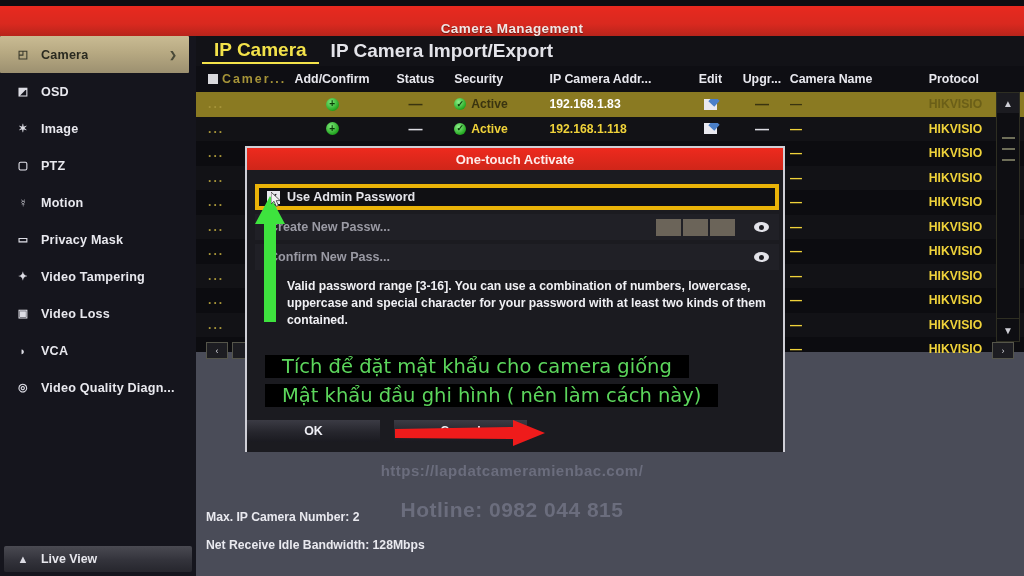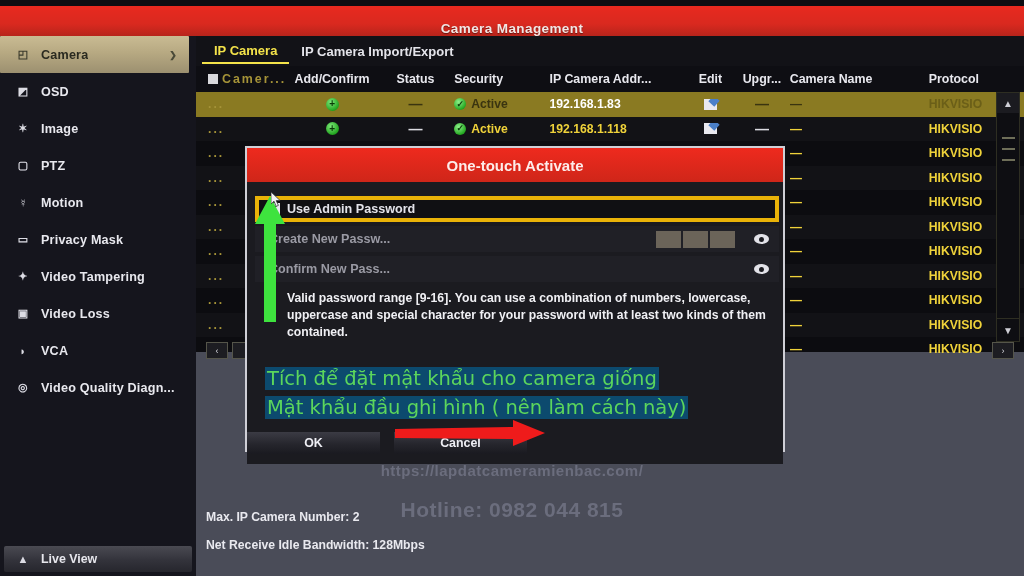--- a/index.html
+++ b/index.html
@@ -58,21 +58,21 @@
   
   #main {
     position: absolute; left: 196px; top: 36px; width: 828px; height: 540px;
     background: #4a4c58;
   }
   #tabstrip {
     position: absolute; left: 0; top: 0; width: 828px; height: 30px;
     background: #121217; display: flex; align-items: center; padding-left: 6px;
   }
   .tab {
-    color: #e4e4ea; font-size: 13px; font-weight: bold; padding: 0 12px;
+    color: #e4e4ea; font-size: 19px; font-weight: bold; padding: 0 12px;
     height: 26px; display: flex; align-items: center;
   }
   .tab.sel { color: #f3e24a; border-bottom: 2px solid #f3e24a; }
 
   #tablewrap {
     position: absolute; left: 0; top: 30px; width: 828px; height: 286px;
     background: #0c0c10;
   }
   #thead {
     display: flex; height: 26px; align-items: center;
@@ -179,23 +179,23 @@
   }
   #wm1 { top: 462px; font-size: 15px; }
   #wm2 { top: 498px; font-size: 21px; }
 
   
   #dialog {
     position: absolute; left: 245px; top: 146px; width: 540px; height: 306px;
     background: #1a1a1f; border: 2px solid #cfcfd6;
   }
   #dlg-title {
-    height: 34px; background: linear-gradient(180deg,#ee2a1e,#cf2619);
+    height: 22px; background: linear-gradient(180deg,#ee2a1e,#cf2619);
     display: flex; align-items: center; justify-content: center;
-    color: #fdecea; font-size: 15px; font-weight: bold;
+    color: #fdecea; font-size: 13px; font-weight: bold;
   }
   #dlg-body { position: relative; height: 282px; background: #1b1b20; }
 
   .d-row { position: absolute; left: 8px; width: 524px; height: 26px; display: flex; align-items: center; }
   #row-admin { top: 14px; border: 4px solid #eab308; background: #101013; }
   #row-new   { top: 44px; background: #202026; }
   #row-conf  { top: 74px; background: #202026; }
 
   .d-chk {
     width: 13px; height: 13px; background: #e8e8ee; margin-left: 8px;
@@ -217,21 +217,21 @@
   #hint {
     position: absolute; left: 40px; top: 108px; width: 480px;
     color: #f0f0f4; font-size: 12.2px; font-weight: bold; line-height: 17px;
   }
 
   #note {
     position: absolute; left: 18px; top: 182px; width: 500px;
     color: #5cd65c; font-size: 19.5px; line-height: 29px;
     font-family: "DejaVu Sans", sans-serif;
   }
-  #note span { background: #0c4a6e; padding: 0 2px; }
+  #note span { background: #000000; padding: 0 17px; }
 
   #dlg-buttons {
     position: absolute; left: 0; bottom: 10px; width: 536px;
     display: flex; justify-content: flex-start; gap: 14px;
   }
   .d-btn {
     width: 133px; height: 22px;
     background: linear-gradient(180deg,#3b3b44 0%, #26262d 55%, #1a1a20 100%);
     color: #eeeef4; font-size: 12.4px; font-weight: bold;
     display: flex; align-items: center; justify-content: center;
@@ -553,21 +553,21 @@
           </span>
       </div>
 
       <div class="d-row" id="row-conf">
         <span class="d-lbl dim">Confirm New Pass...</span>
         <span class="eye">
             <b></b>
           </span>
       </div>
 
-      <div id="hint">Valid password range [9-16]. You can use a combination of numbers, lowercase, uppercase and special character for your password with at least two kinds of them contained.</div>
+      <div id="hint">Valid password range [3-16]. You can use a combination of numbers, lowercase, uppercase and special character for your password with at least two kinds of them contained.</div>
 
       <div id="note">
         <div><span>Tích để đặt mật khẩu cho camera giống</span></div>
         <div><span>Mật khẩu đầu ghi hình ( nên làm cách này)</span></div>
       </div>
 
       <div id="dlg-buttons">
         <div class="d-btn">OK</div>
         <div class="d-btn">Cancel</div>
       </div>

